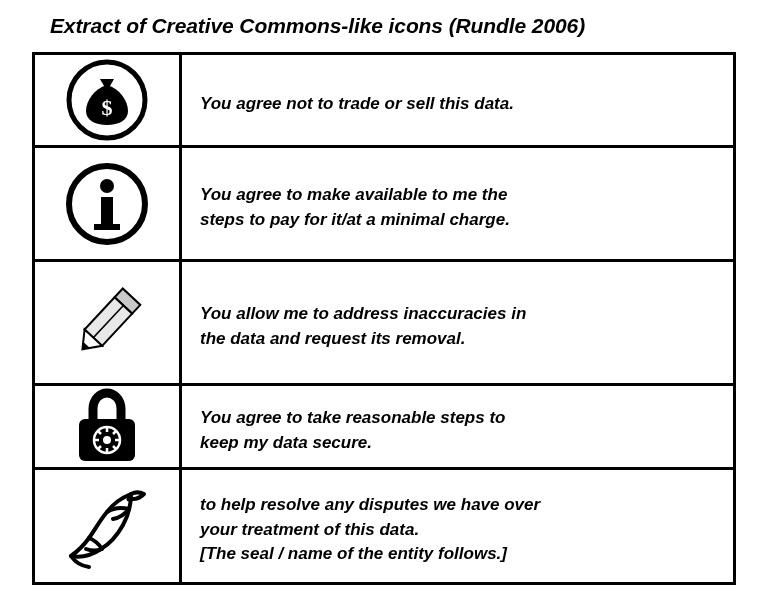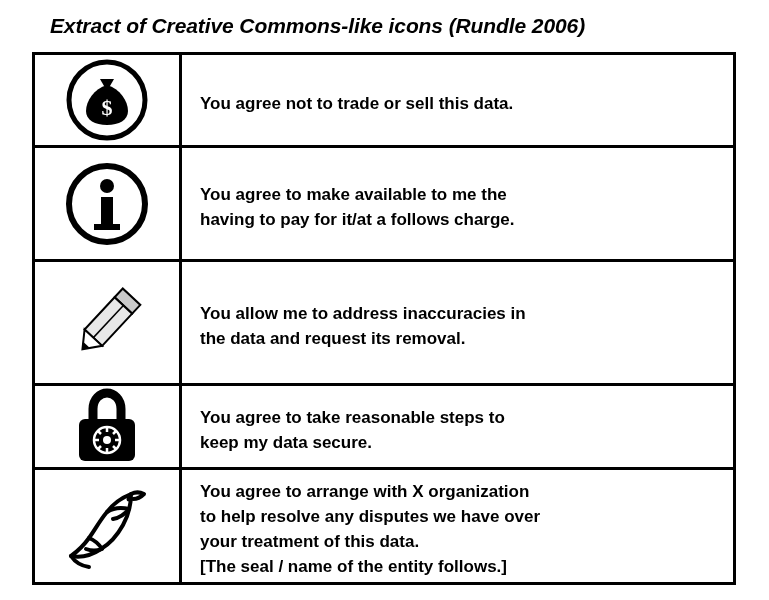--- a/index.html
+++ b/index.html
@@ -59,20 +59,21 @@
     justify-content: center;
     padding: 6px 0;
   }
   .text-cell {
     flex: 1 1 auto;
     box-sizing: border-box;
     padding: 12px 0 4px 18px;
     display: flex;
     flex-direction: column;
     justify-content: center;
+    font-style: italic;
   }
   .text-line {
     font-size: 17px;
     font-weight: bold;
     line-height: 1.46;
     white-space: pre;
   }
   .r1 { height: 93px; }
   .r2 { height: 114px; }
   .r3 { height: 124px; }
@@ -111,21 +112,21 @@
           <svg width="86" height="86" viewBox="0 0 86 86">
             <circle cx="43" cy="43" r="38" fill="#ffffff" stroke="#000000" stroke-width="6"></circle>
             <circle cx="43" cy="25" r="7" fill="#000000"></circle>
             <rect x="37" y="36" width="12" height="33" fill="#000000"></rect>
             <rect x="30" y="63" width="26" height="6" fill="#000000"></rect>
           </svg>
         </span>
       </div>
       <div class="text-cell">
         <div class="text-line">You agree to make available to me the</div>
-        <div class="text-line">having to pay for it/at a follows charge.</div>
+        <div class="text-line">steps to pay for it/at a minimal charge.</div>
       </div>
     </div>
 
     <div class="row r3">
       <div class="icon-cell">
         <span>
           <svg width="100" height="80" viewBox="0 0 100 80">
             <g transform="rotate(43 50 40)">
               <rect x="38" y="4" width="24" height="12" fill="#c9c9c9" stroke="#000000" stroke-width="2"></rect>
               <rect x="38" y="16" width="24" height="44" fill="#e8e8e8" stroke="#000000" stroke-width="2"></rect>
@@ -178,21 +179,20 @@
               <path d="M48 34 C54 30 62 29 70 31 C66 36 60 40 54 41"></path>
               <path d="M30 60 C35 62 40 66 43 71 C38 73 32 73 27 71"></path>
               <path d="M12 78 C16 84 23 88 30 89"></path>
               <path d="M72 16 C76 14 81 14 85 16 C82 19 78 21 74 21"></path>
             </g>
             <circle cx="70" cy="21" r="2.5" fill="#000000"></circle>
           </svg>
         </span>
       </div>
       <div class="text-cell">
-        <div class="text-line">You agree to arrange with X organization</div>
         <div class="text-line">to help resolve any disputes we have over</div>
         <div class="text-line">your treatment of this data.</div>
         <div class="text-line">[The seal / name of the entity follows.]</div>
       </div>
     </div>
 
   </div>
 </div>
 
 </body></html>

